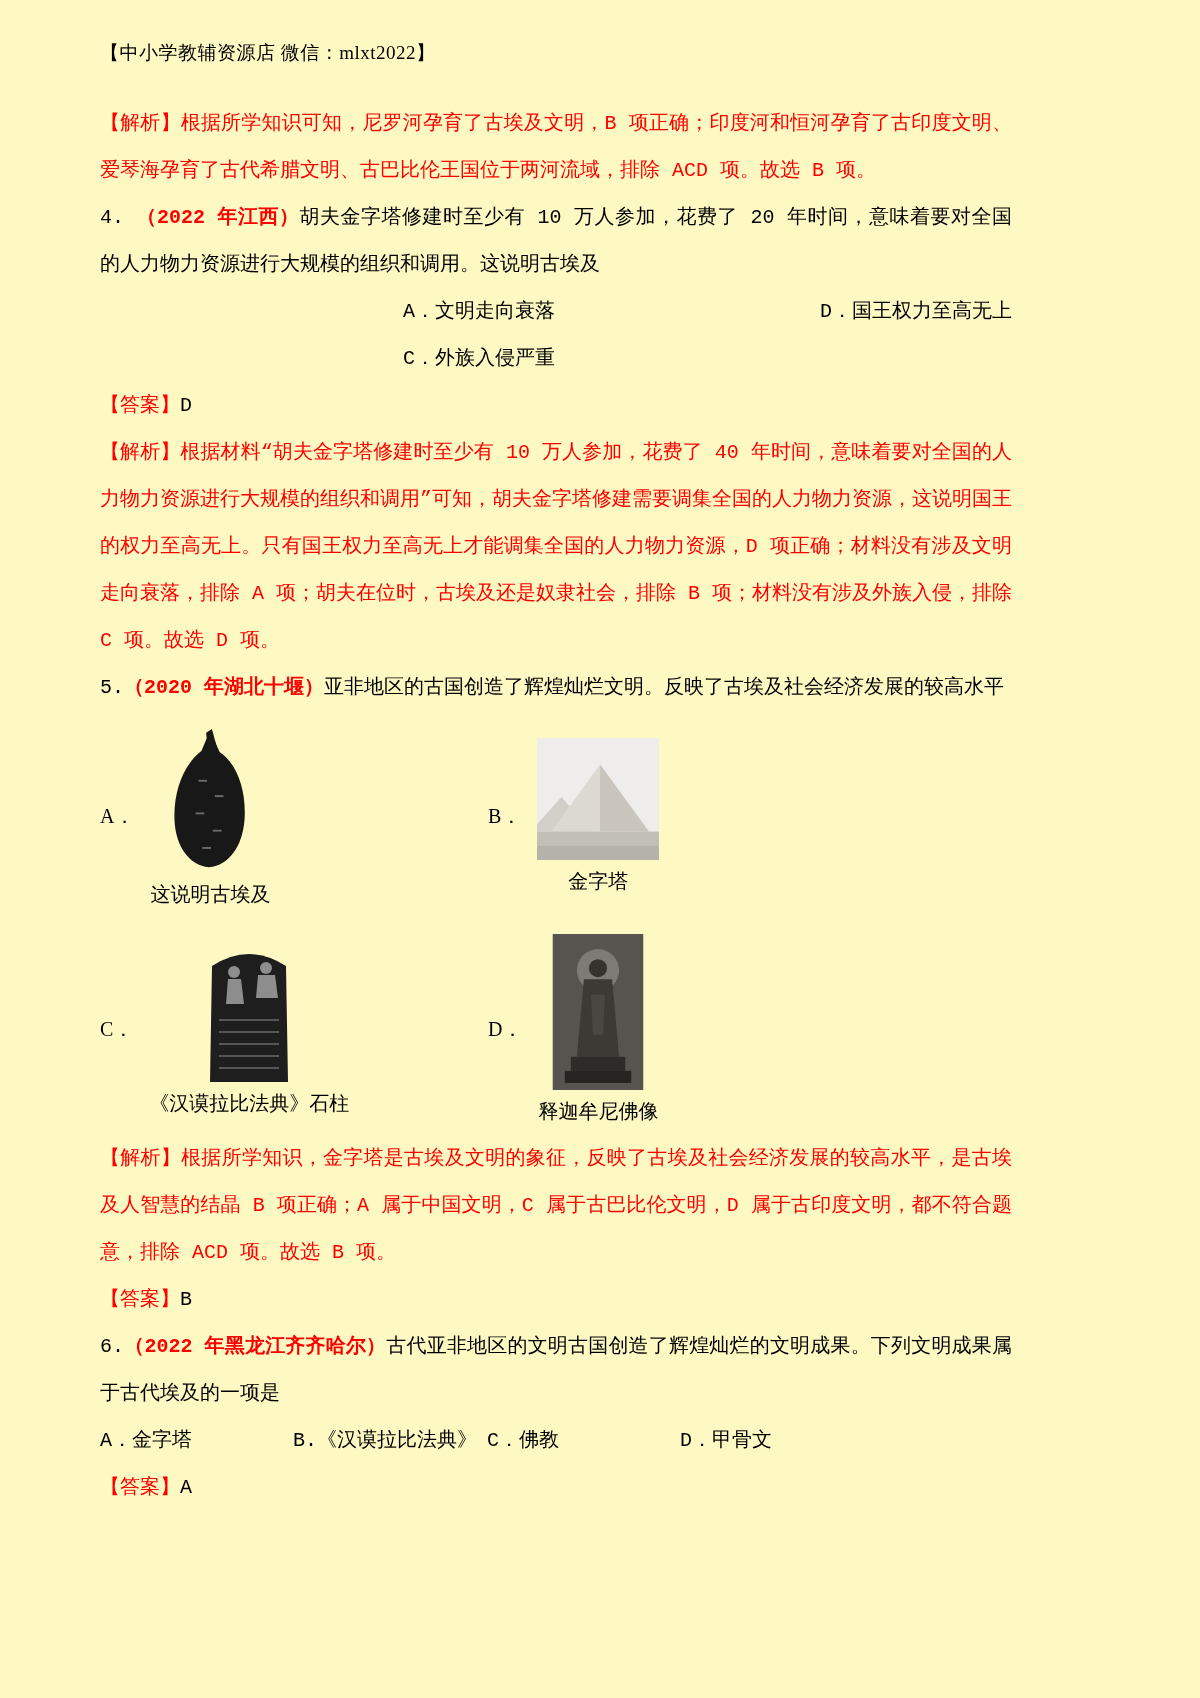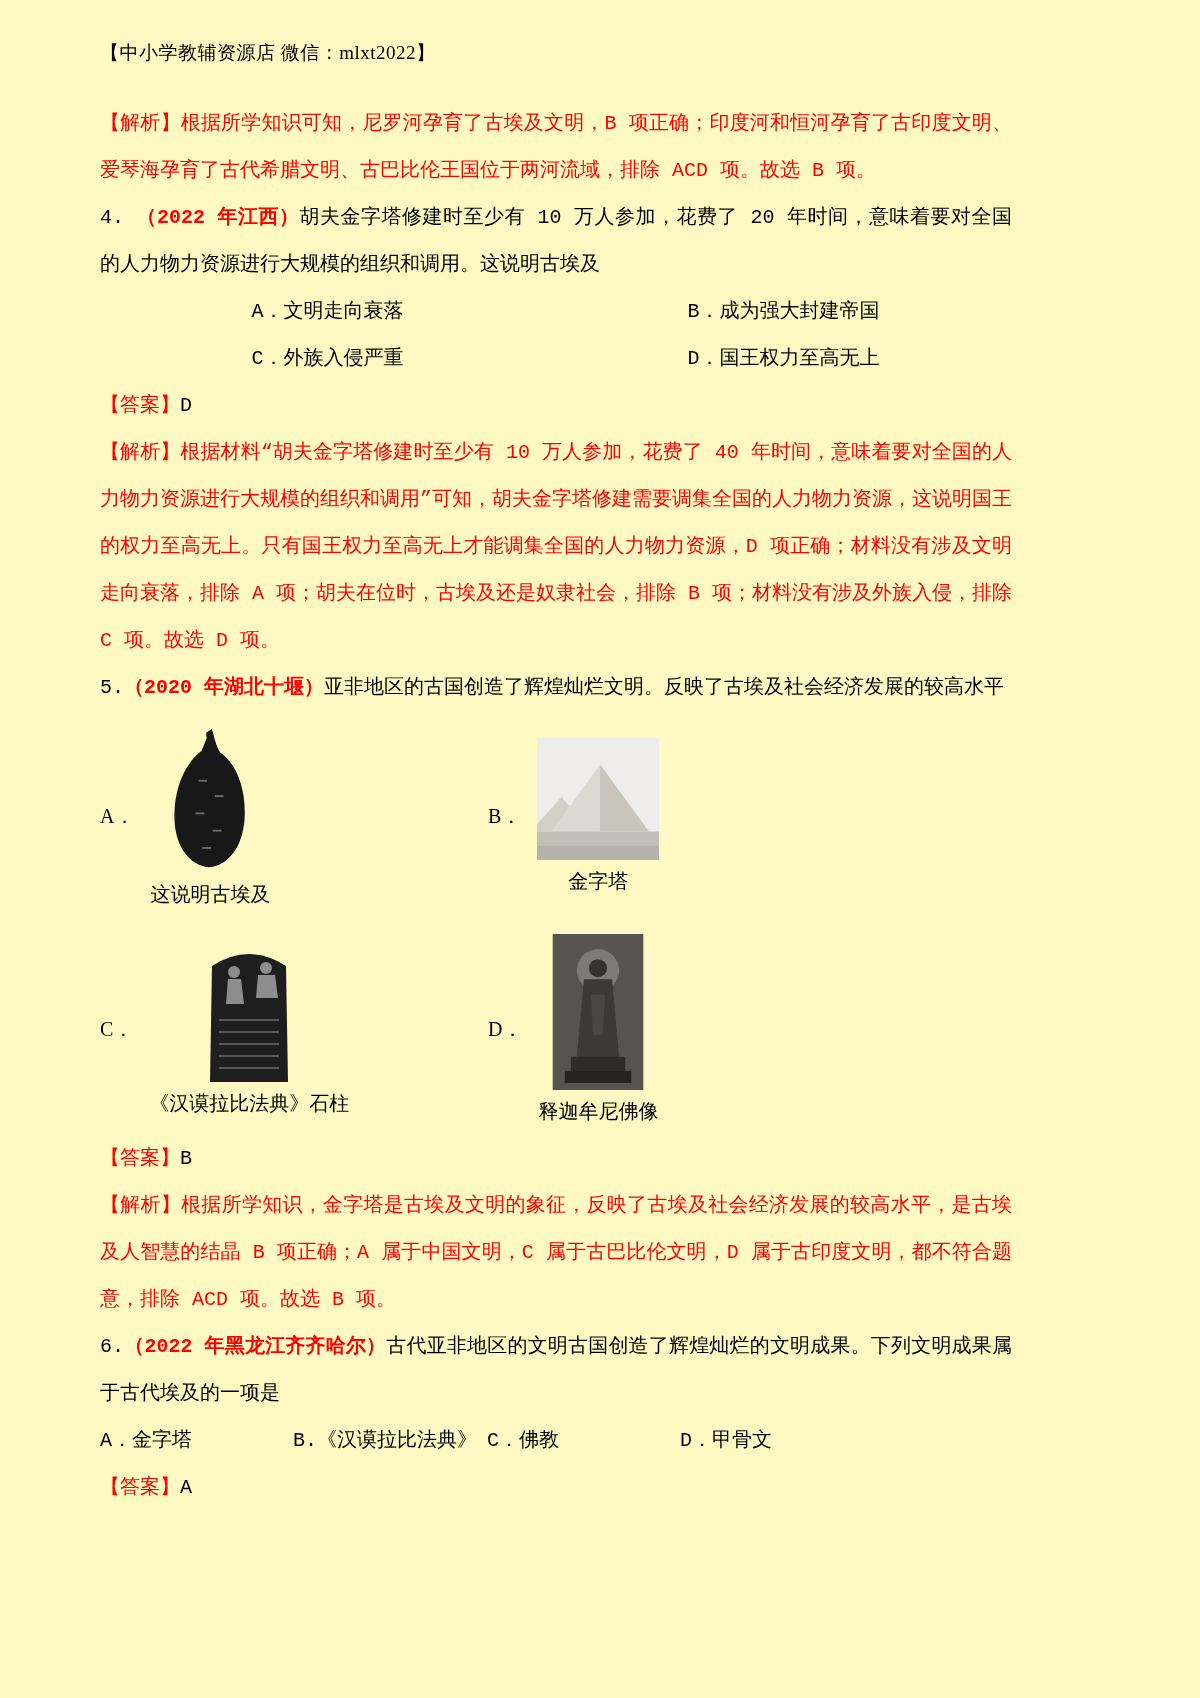--- a/index.html
+++ b/index.html
@@ -27,21 +27,21 @@
     font-size: 20px;
     line-height: 2.35;
     text-align: justify;
     margin: 0;
     font-family: Liberation Mono, monospace;
   }
   .red { color: var(--accent-red, #fe0000); }
   .bold { font-weight: bold; }
 
   .opt-grid { display: grid; grid-template-columns: 455px 1fr; }
-  .opt-grid .line { text-align: center; white-space: nowrap; }
+  .opt-grid .line { text-align: right; white-space: nowrap; }
 
   .fig-grid {
     display: grid;
     grid-template-columns: 388px 1fr;
     row-gap: 26px;
     margin: 14px 0 10px 0;
   }
   .fig-cell { display: flex; align-items: center; }
   .fig-label { font-size: 20px; margin-right: 16px; }
   .figure { display: flex; flex-direction: column; align-items: center; }
@@ -60,23 +60,22 @@
 <div class="page">
 
   <div class="header">【中小学教辅资源店 微信：mlxt2022】</div>
 
   <p class="line red">【解析】根据所学知识可知，尼罗河孕育了古埃及文明，B 项正确；印度河和恒河孕育了古印度文明、爱琴海孕育了古代希腊文明、古巴比伦王国位于两河流域，排除 ACD 项。故选 B 项。</p>
 
   <p class="line"><span>4. </span><span class="red bold">（2022 年江西）</span><span>胡夫金字塔修建时至少有 10 万人参加，花费了 20 年时间，意味着要对全国的人力物力资源进行大规模的组织和调用。这说明古埃及</span></p>
 
   <div class="opt-grid">
     <p class="line"><span>A．</span><span>文明走向衰落</span></p>
-    <p class="line"><span>B．</span><span>成为强大封建帝国</span></p>
+    <p class="line"><span>D．</span><span>国王权力至高无上</span></p>
     <p class="line"><span>C．</span><span>外族入侵严重</span></p>
-    <p class="line"><span>D．</span><span>国王权力至高无上</span></p>
   </div>
 
   <p class="line"><span class="red">【答案】</span><span>D</span></p>
 
   <p class="line red">【解析】根据材料“胡夫金字塔修建时至少有 10 万人参加，花费了 40 年时间，意味着要对全国的人力物力资源进行大规模的组织和调用”可知，胡夫金字塔修建需要调集全国的人力物力资源，这说明国王的权力至高无上。只有国王权力至高无上才能调集全国的人力物力资源，D 项正确；材料没有涉及文明走向衰落，排除 A 项；胡夫在位时，古埃及还是奴隶社会，排除 B 项；材料没有涉及外族入侵，排除 C 项。故选 D 项。</p>
 
   <p class="line"><span>5.</span><span class="red bold">（2020 年湖北十堰）</span><span>亚非地区的古国创造了辉煌灿烂文明。反映了古埃及社会经济发展的较高水平</span></p>
 
   <div class="fig-grid">
 
@@ -145,23 +144,23 @@
           <path d="M38 60 L52 60 L50 100 L40 100 Z" fill="#4a4742"></path>
           <rect x="18" y="122" width="54" height="14" fill="#2e2b28"></rect>
           <rect x="12" y="136" width="66" height="12" fill="#262320"></rect>
         </svg>
         <div class="caption">释迦牟尼佛像</div>
       </div>
     </div>
 
   </div>
 
+  <p class="line red">【解析】根据所学知识，金字塔是古埃及文明的象征，反映了古埃及社会经济发展的较高水平，是古埃及人智慧的结晶 B 项正确；A 属于中国文明，C 属于古巴比伦文明，D 属于古印度文明，都不符合题意，排除 ACD 项。故选 B 项。</p>
+
   <p class="line"><span class="red">【答案】</span><span>B</span></p>
-
-  <p class="line red">【解析】根据所学知识，金字塔是古埃及文明的象征，反映了古埃及社会经济发展的较高水平，是古埃及人智慧的结晶 B 项正确；A 属于中国文明，C 属于古巴比伦文明，D 属于古印度文明，都不符合题意，排除 ACD 项。故选 B 项。</p>
 
   <p class="line"><span>6.</span><span class="red bold">（2022 年黑龙江齐齐哈尔）</span><span>古代亚非地区的文明古国创造了辉煌灿烂的文明成果。下列文明成果属于古代埃及的一项是</span></p>
 
   <div class="q6-options">
     <p class="line q6-opt-1"><span>A．</span><span>金字塔</span></p>
     <p class="line q6-opt-2"><span>B.</span><span>《汉谟拉比法典》</span></p>
     <p class="line q6-opt-3"><span>C．</span><span>佛教</span></p>
     <p class="line"><span>D．</span><span>甲骨文</span></p>
   </div>
 

